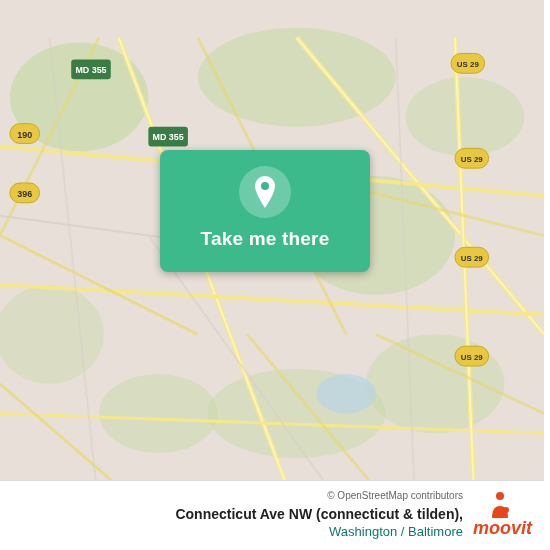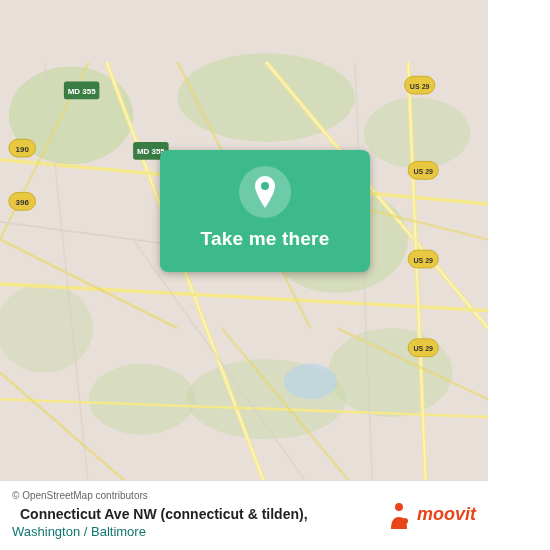--- a/index.html
+++ b/index.html
@@ -6,21 +6,21 @@
 
     body {
       width: 550px;
       height: 550px;
       overflow: hidden;
       font-family: Arial, sans-serif;
       position: relative;
     }
 
     #map-container {
-      width: 488px;
+      width: 544px;
       height: 550px;
       position: relative;
       background-color: #e8e0d8;
       overflow: hidden;
     }
 
     
     .map-svg {
       position: absolute;
       top: 0; left: 0;
@@ -69,20 +69,21 @@
       bottom: 0;
       left: 0;
       right: 0;
       background: white;
       padding: 8px 12px 10px 12px;
       display: flex;
       align-items: center;
       justify-content: space-between;
       border-top: 1px solid #ddd;
       min-height: 70px;
+      text-align: right;
     }
 
     #bottom-left {
       flex: 1;
     }
 
     #copyright-text {
       font-size: 10px;
       color: #666;
       margin-bottom: 4px;
@@ -100,20 +101,21 @@
       font-size: 13px;
       color: #0f766e;
     }
 
     #moovit-logo {
       display: flex;
       align-items: center;
       gap: 0;
       flex-shrink: 0;
       margin-left: 10px;
+      flex-direction: column;
     }
 
     #moovit-icon {
       width: 28px;
       height: 28px;
       margin-right: 4px;
     }
 
     #moovit-text {
       font-size: 18px;

